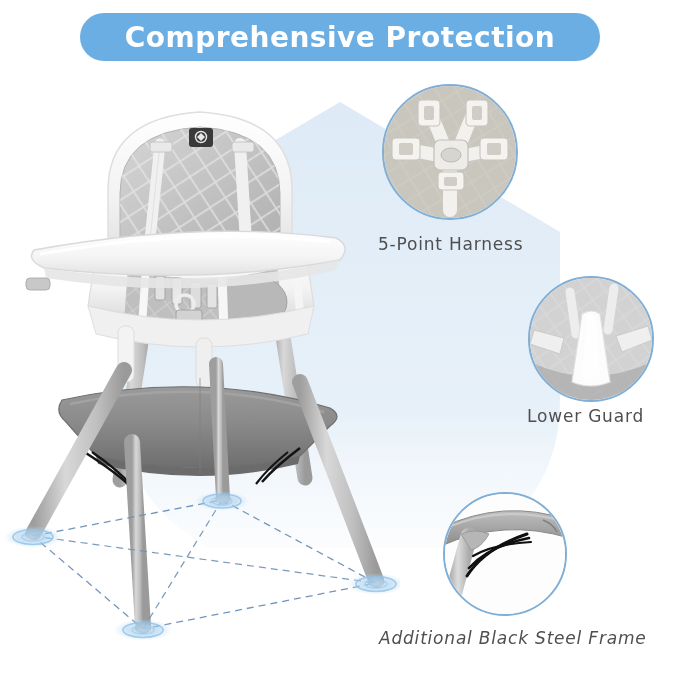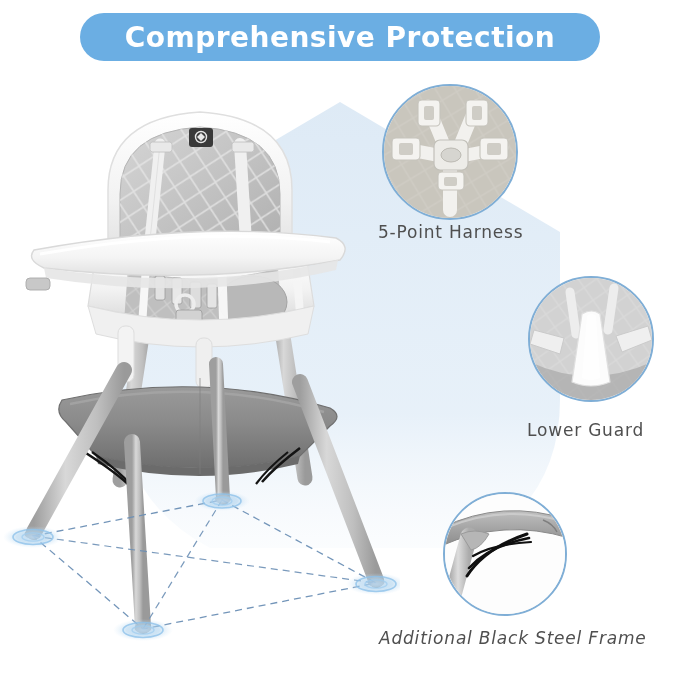--- a/index.html
+++ b/index.html
@@ -36,24 +36,24 @@
     border:2px solid #7FAED6;overflow:hidden;background:#f2f2f0;
     box-sizing:border-box;
   }
   .callout .cap{
     position:absolute;white-space:nowrap;
     color:#4F4F4F;font-size:17px;letter-spacing:.8px;
     font-family:"DejaVu Sans","Liberation Sans",sans-serif;
   }
   .c1{left:382px;top:84px;}
   .c1 .circle{width:136px;height:136px;}
-  .c1 .cap{left:-4px;top:138px;}
+  .c1 .cap{left:-4px;top:150px;}
   .c2{left:528px;top:276px;}
   .c2 .circle{width:126px;height:126px;}
-  .c2 .cap{left:-1px;top:144px;}
+  .c2 .cap{left:-1px;top:130px;}
   .c3{left:443px;top:492px;}
   .c3 .circle{width:124px;height:124px;}
   .c3 .cap{left:-64px;top:136px;font-style:italic;}
   .callout svg{display:block;}
 </style>
 </head>
 <body>
 
 <div id="stage">
 

